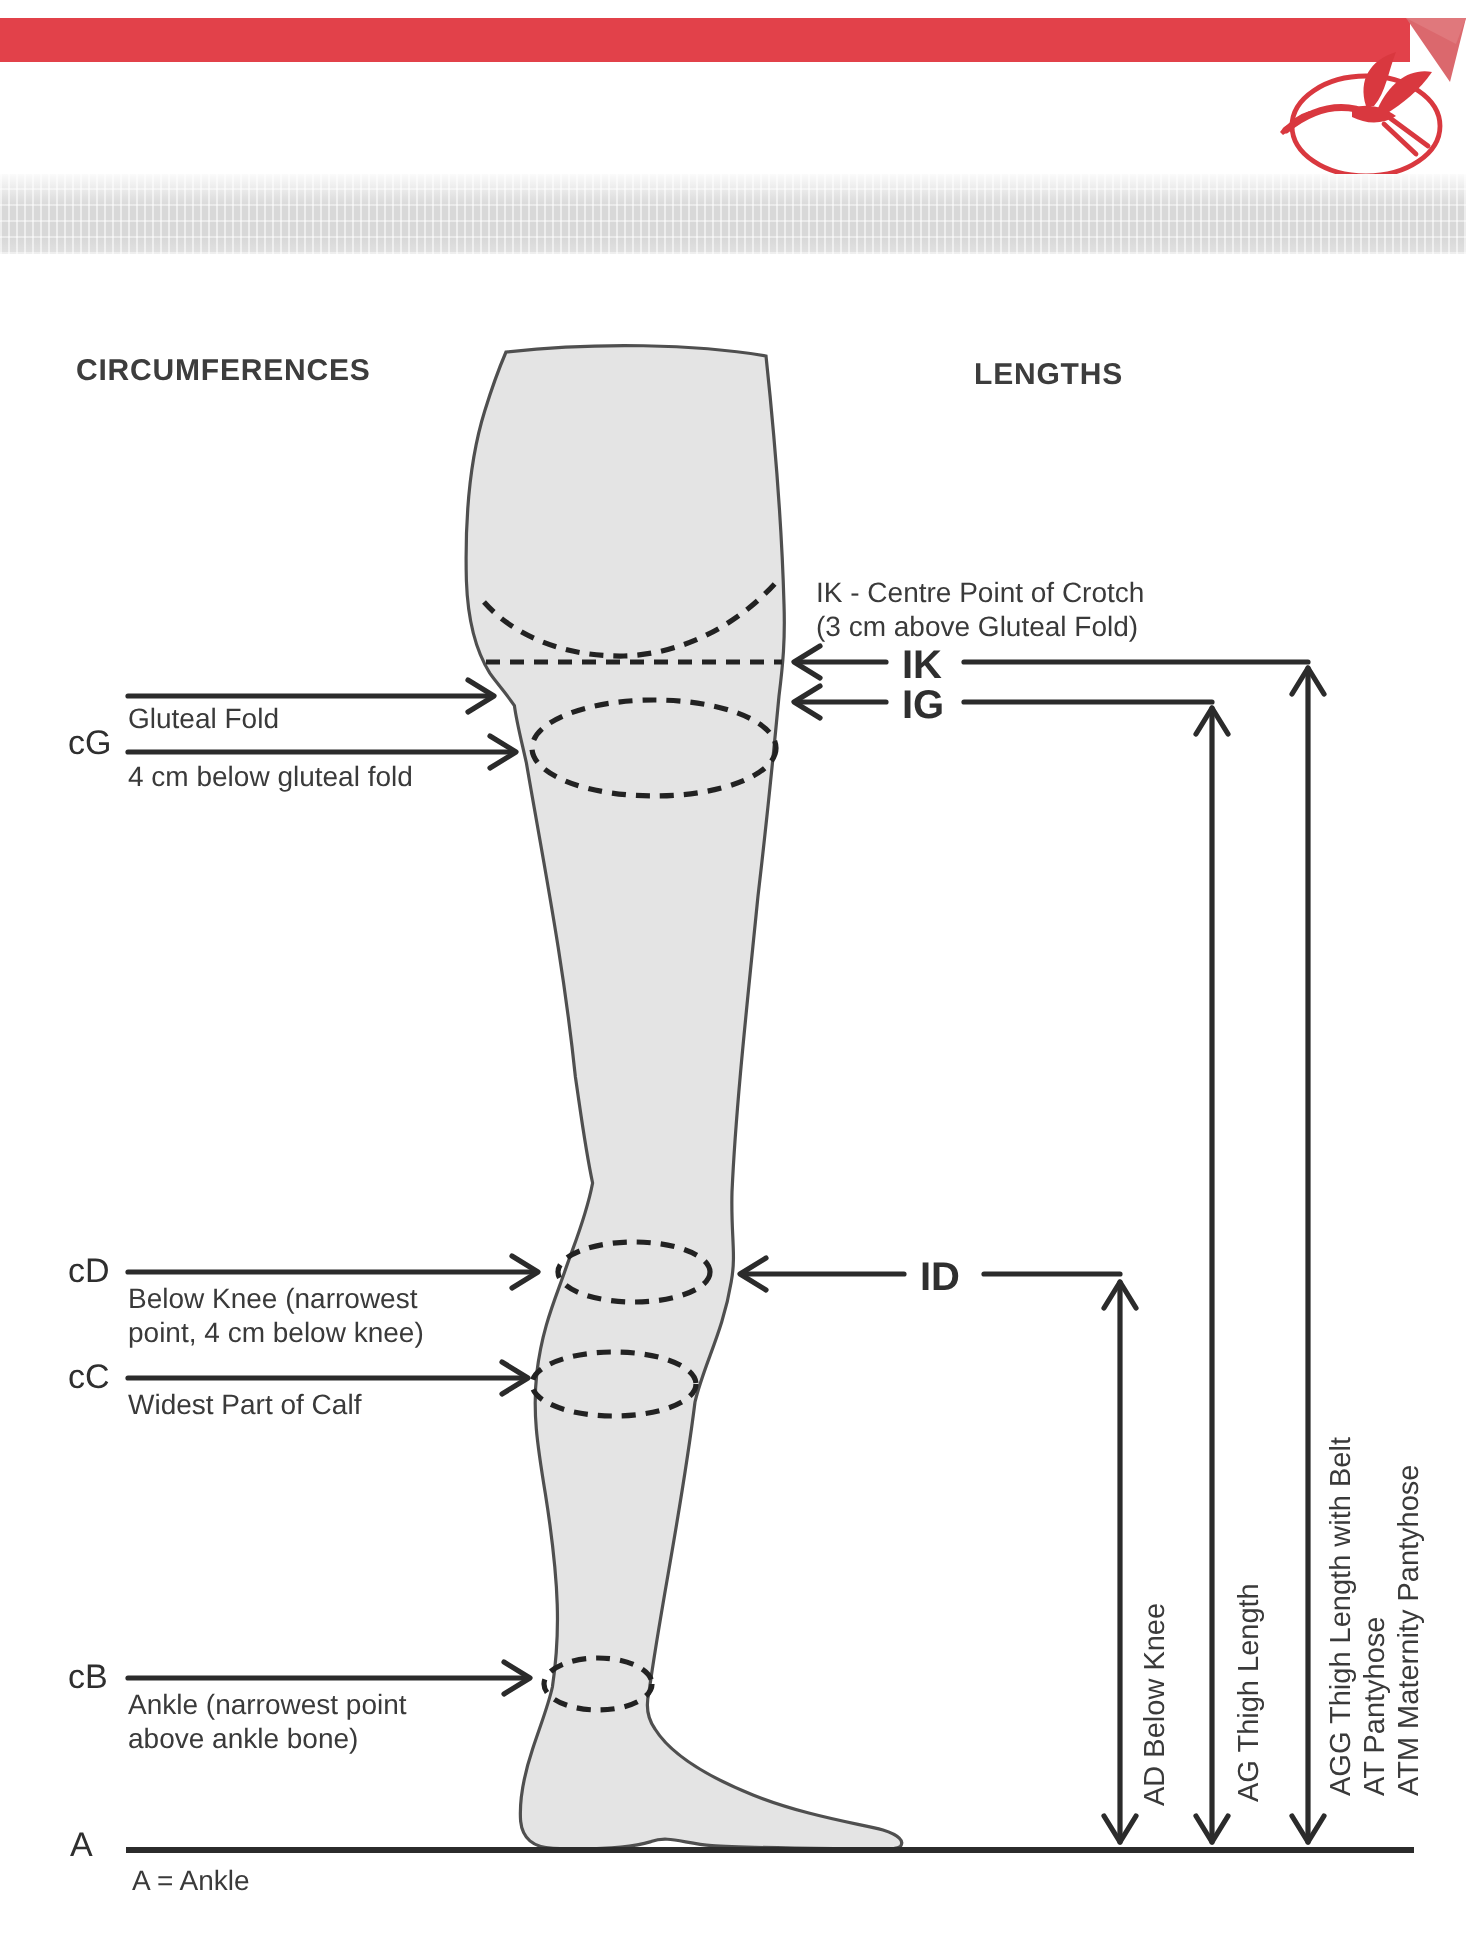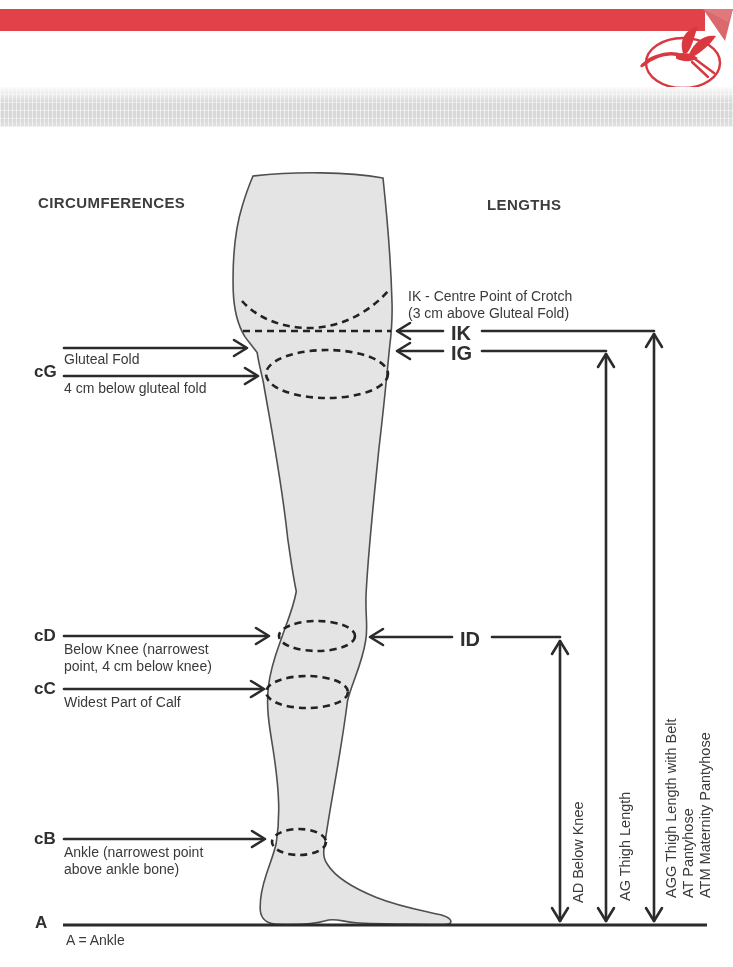--- a/index.html
+++ b/index.html
@@ -12,22 +12,22 @@
   .title{position:absolute;left:46px;top:42px;font-size:30px;font-weight:400;
          letter-spacing:.5px;color:#4a4a4a;white-space:nowrap;}
   .logo{position:absolute;left:638px;top:23px;width:88px;height:72px;}
   .band{position:absolute;left:0;top:87px;width:733px;height:40px;background-color:#d8d8d8;
         background-image:
           linear-gradient(180deg, rgba(255,255,255,.9), rgba(255,255,255,0) 40%, rgba(255,255,255,0) 80%, rgba(255,255,255,.25)),
           repeating-linear-gradient(90deg, rgba(255,255,255,.55) 0 1px, rgba(0,0,0,0) 1px 4px),
           repeating-linear-gradient(0deg, rgba(255,255,255,.45) 0 1px, rgba(0,0,0,0) 1px 8px);}
 
   
-  .sec-head{position:absolute;font-size:15px;font-weight:700;letter-spacing:.4px;color:#3d3d3d;white-space:nowrap;margin-top:17px;}
-  .code{position:absolute;font-size:17px;font-weight:700;color:#2f2f2f;}
+  .sec-head{position:absolute;font-size:15px;font-weight:700;letter-spacing:.4px;color:#3d3d3d;white-space:nowrap;}
+  .code{position:absolute;font-size:17px;font-weight:400;color:#2f2f2f;}
   .lbl{position:absolute;font-size:14px;line-height:17px;color:#3a3a3a;}
   .inline-code{position:absolute;font-size:20px;font-weight:700;color:#2f2f2f;}
   .rot{position:absolute;transform:rotate(-90deg);transform-origin:0 0;
        font-size:14.5px;line-height:17px;color:#3a3a3a;white-space:nowrap;}
   svg{display:block;}
   .diagram-svg{position:absolute;left:0;top:0;}
 </style>
 </head>
 <body>
 

